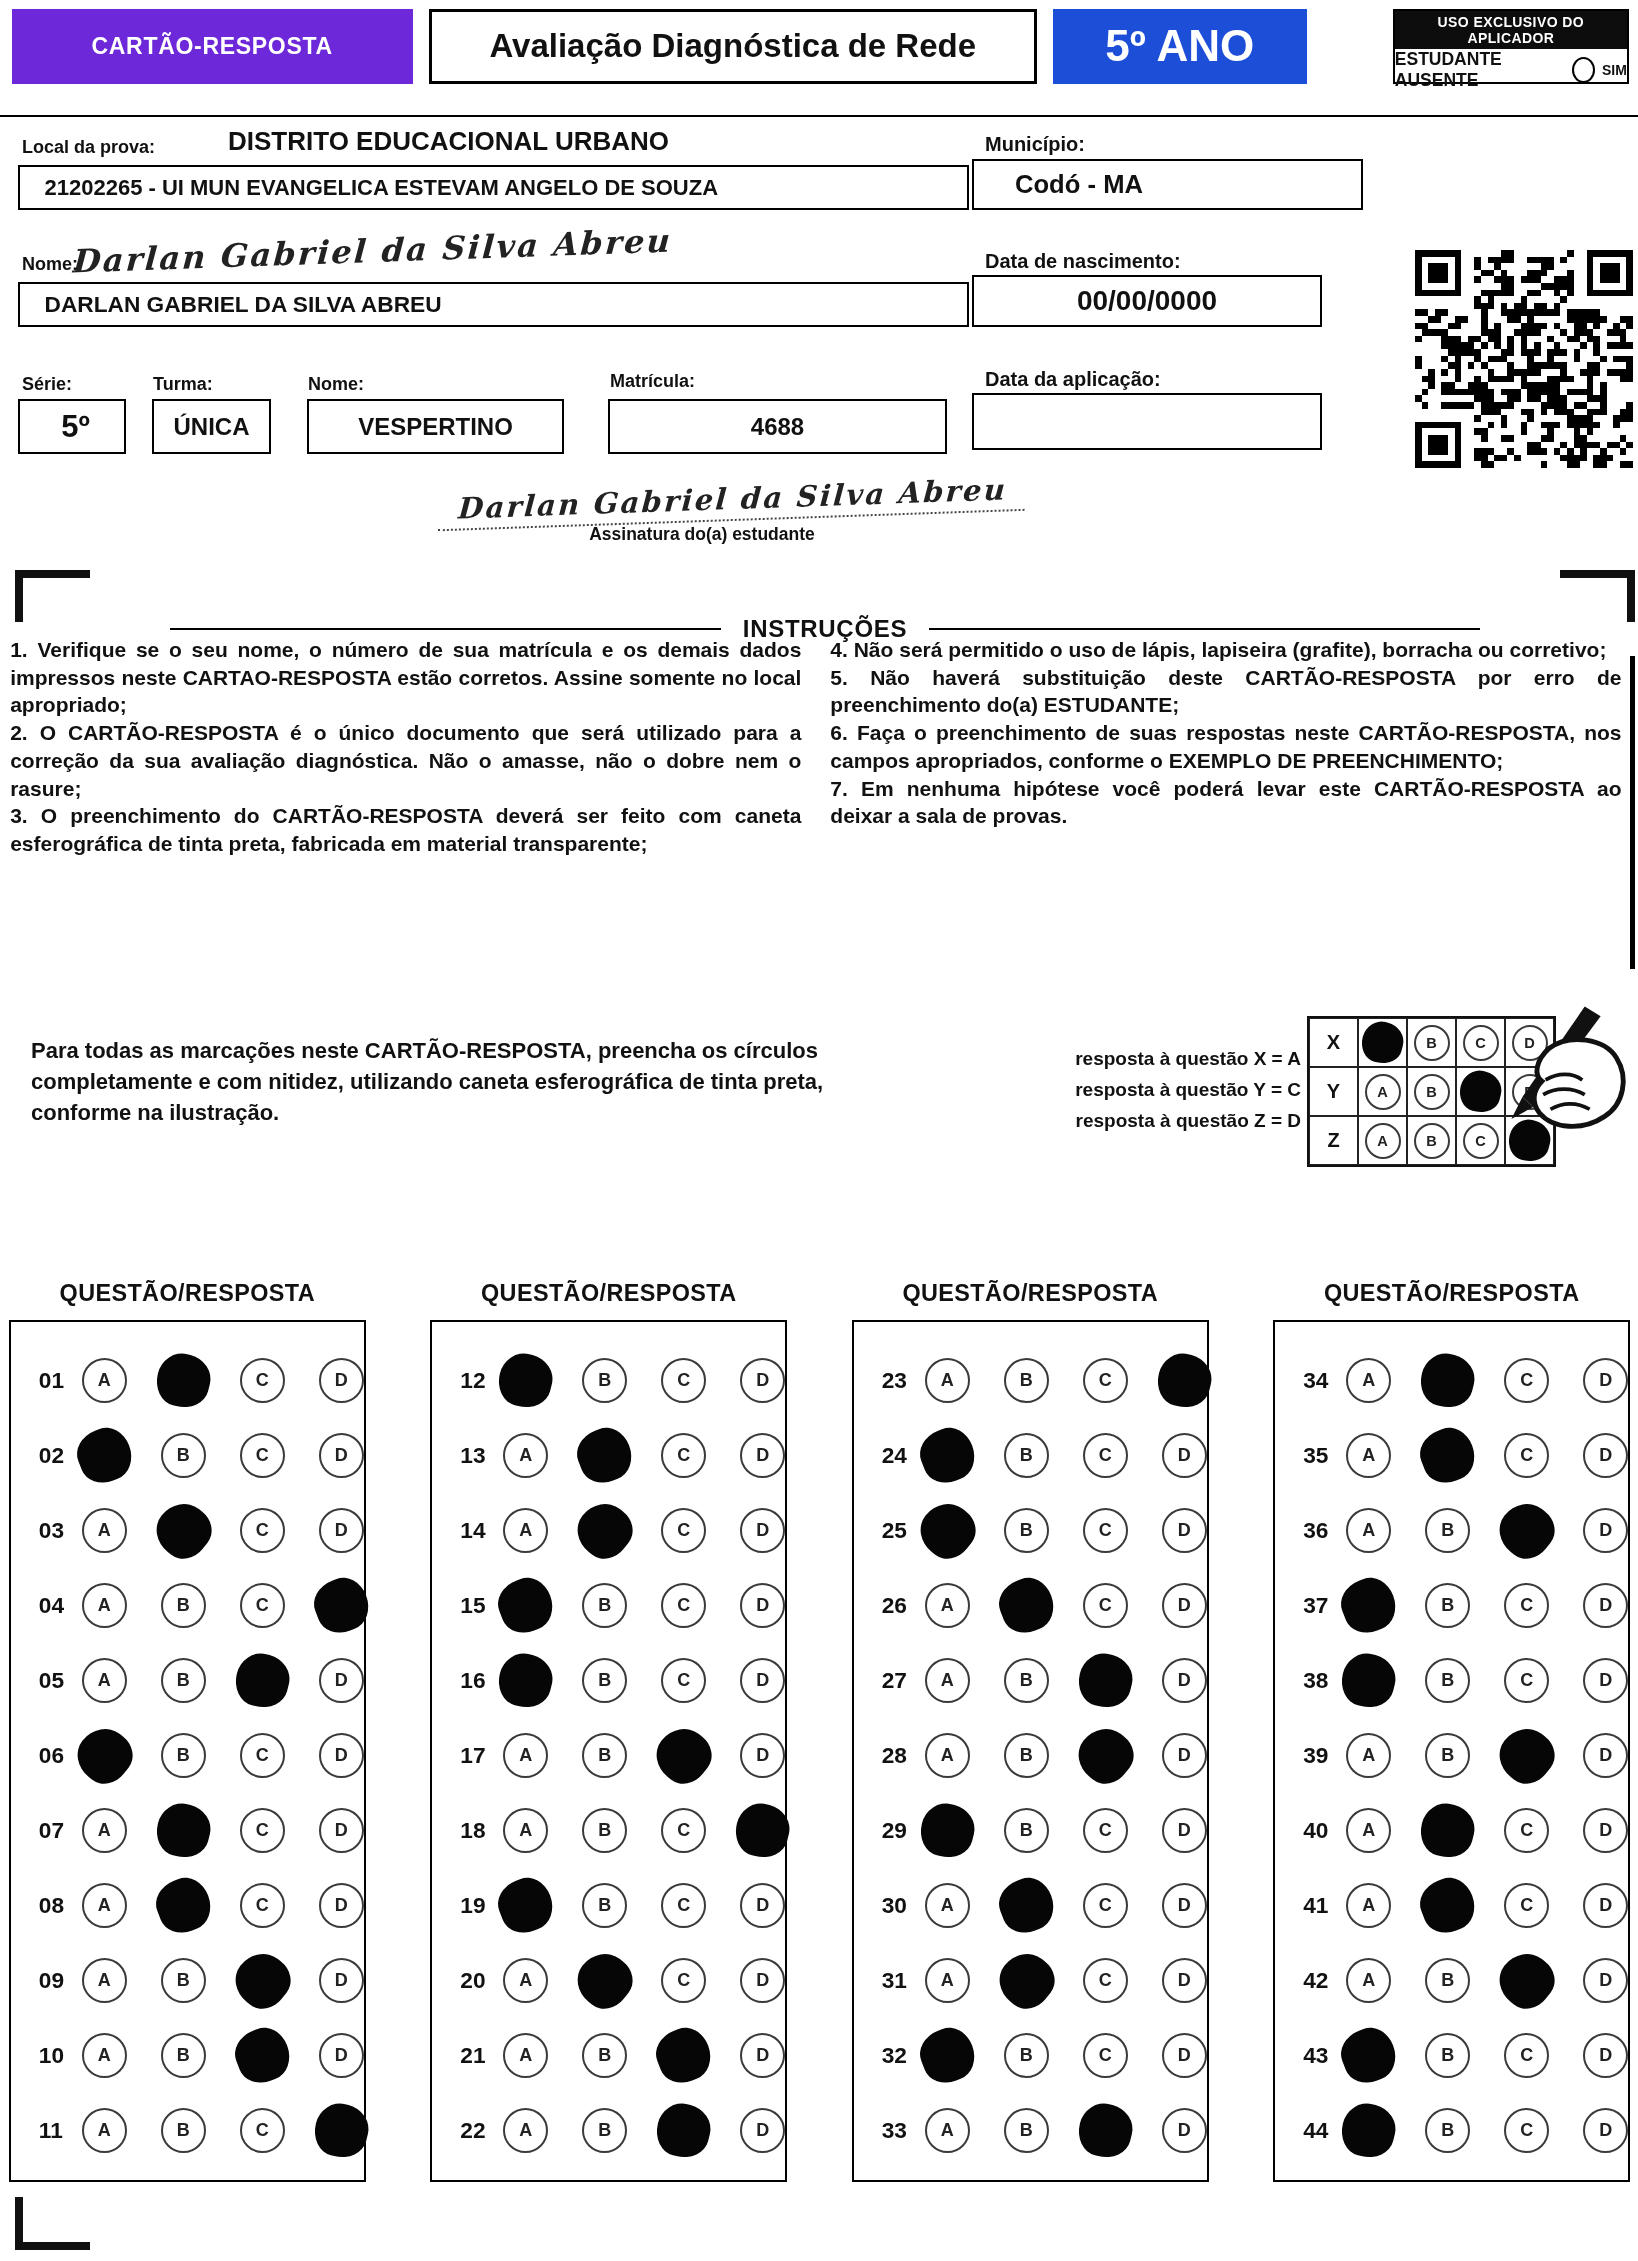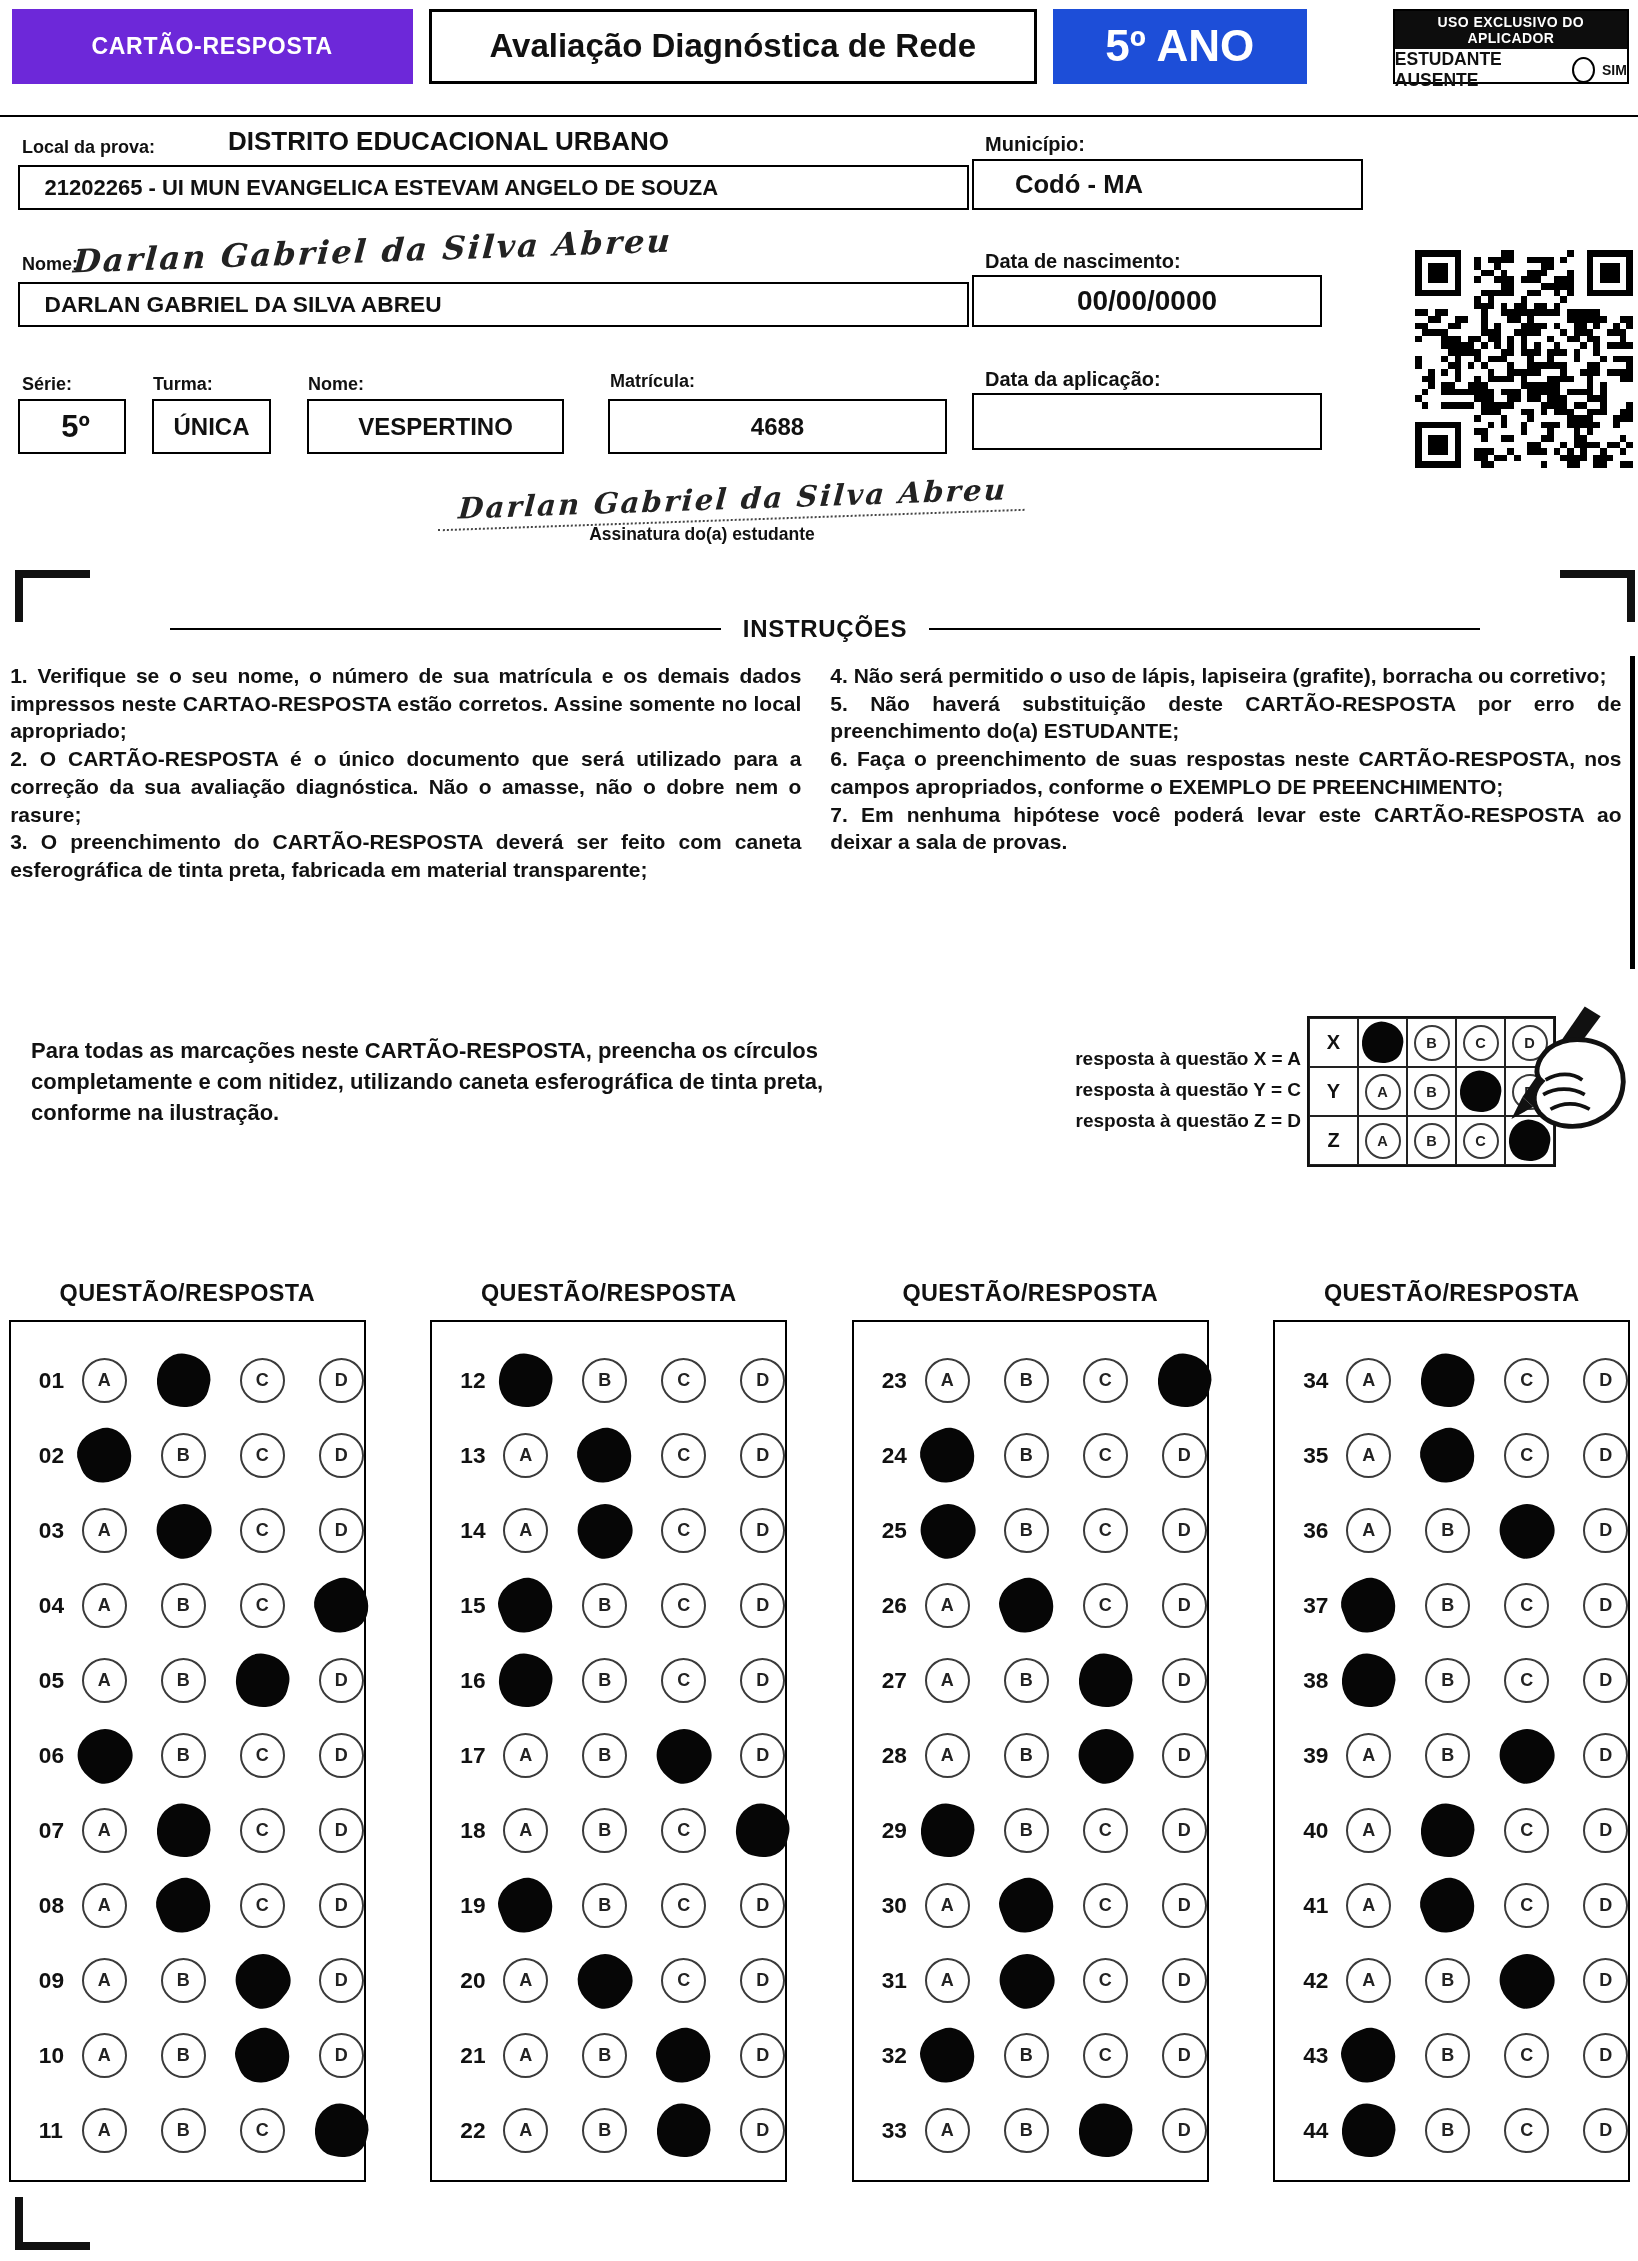--- a/index.html
+++ b/index.html
@@ -50,21 +50,21 @@
   .mark{position:absolute;}
   .mark-tl{left:14.6px;top:570px;width:67px;height:44px;border-left:8.8px solid #111;border-top:8.8px solid #111;}
   .mark-tr{right:4.4px;top:570px;width:67px;height:44px;border-right:8.8px solid #111;border-top:8.8px solid #111;}
   .mark-bl{left:14.6px;top:2197px;width:67px;height:45px;border-left:8.8px solid #111;border-bottom:8.8px solid #111;}
   .right-line{position:absolute;right:4.4px;top:656px;height:313px;border-right:5.1px solid #000;}
 
   
   .inst-title{position:absolute;top:615px;left:170px;right:159px;display:flex;align-items:center;
               gap:22px;font-size:24px;font-weight:bold;letter-spacing:0.7px;}
   .inst-title::before,.inst-title::after{content:'';flex:1;border-top:2.9px solid #000;}
-  .inst-cols{position:absolute;top:662px;left:10.2px;right:17.5px;display:flex;gap:29px;}
+  .inst-cols{position:absolute;top:636px;left:10.2px;right:17.5px;display:flex;gap:29px;}
   .inst-col{flex:1;}
   .inst-item{margin:0;font-size:21px;font-weight:bold;line-height:1.32;text-align:justify;}
 
   
   .ex-par{position:absolute;left:31px;top:1035px;width:833px;font-size:22px;font-weight:bold;line-height:1.42;}
   .ex-legend{position:absolute;left:1038px;top:1044px;width:263px;text-align:right;
              font-size:19px;font-weight:bold;line-height:1.62;}
   .ex-grid{position:absolute;left:1307px;top:1016px;border:2.2px solid #111;background:#fff;}
   .ex-row{display:flex;}
   .ex-cell{width:47px;height:47px;border:1.5px solid #222;display:flex;align-items:center;justify-content:center;}

